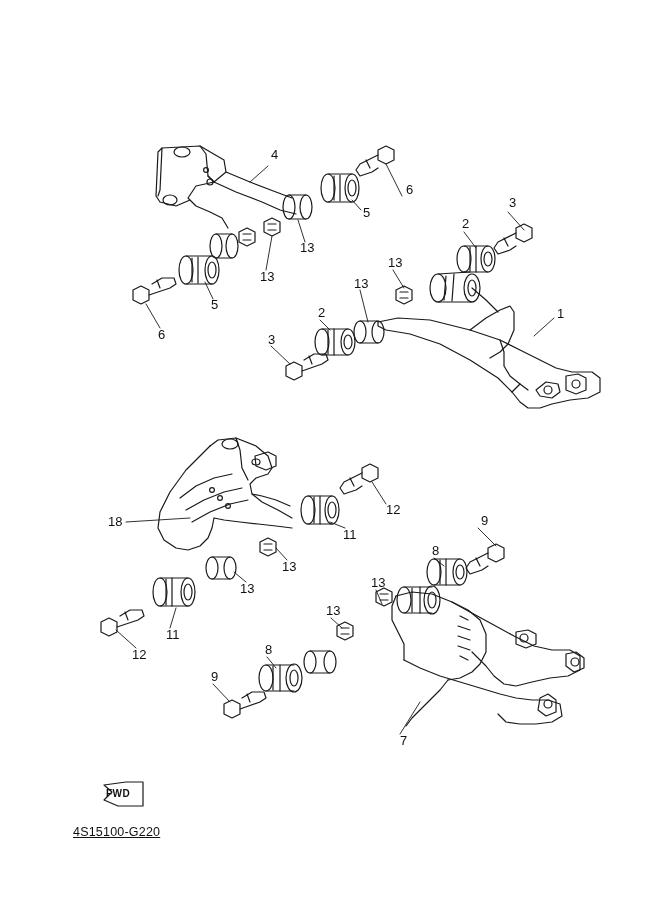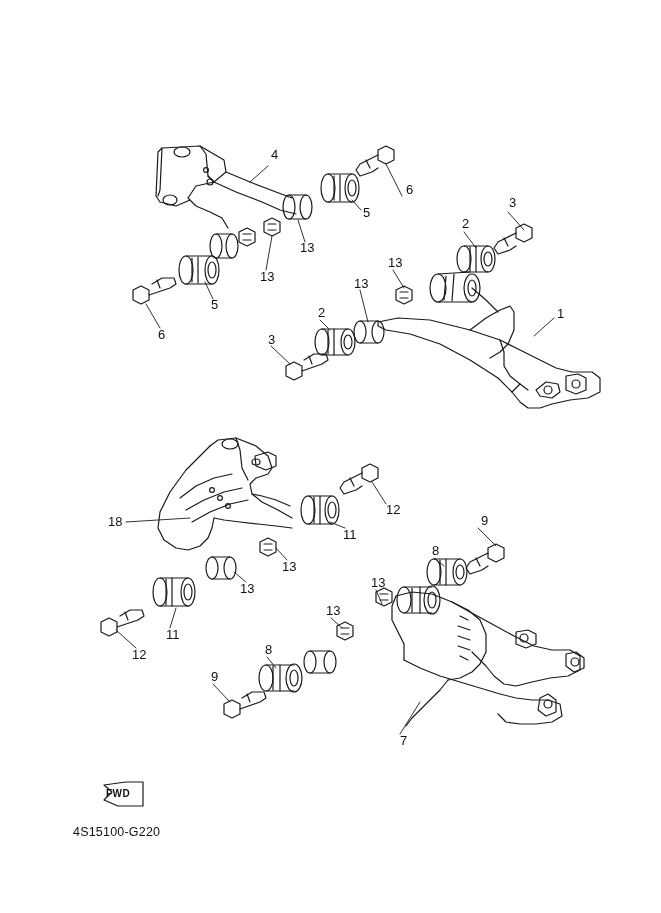--- a/index.html
+++ b/index.html
@@ -372,15 +372,15 @@
   <div class="callout" style="left:481px; top:514px;">9</div>
   <div class="callout" style="left:432px; top:544px;">8</div>
   <div class="callout" style="left:371px; top:576px;">13</div>
   <div class="callout" style="left:326px; top:604px;">13</div>
   <div class="callout" style="left:166px; top:628px;">11</div>
   <div class="callout" style="left:132px; top:648px;">12</div>
   <div class="callout" style="left:265px; top:643px;">8</div>
   <div class="callout" style="left:211px; top:670px;">9</div>
   <div class="callout" style="left:400px; top:734px;">7</div>
 
-  <div class="partcode" style="left:73px; top:825px;">4S15100-G220</div>
+  <div class="partcode" style="left:73px; top:825px;text-decoration:underline;">4S15100-G220</div>
 
 </div>
 
 </body></html>

